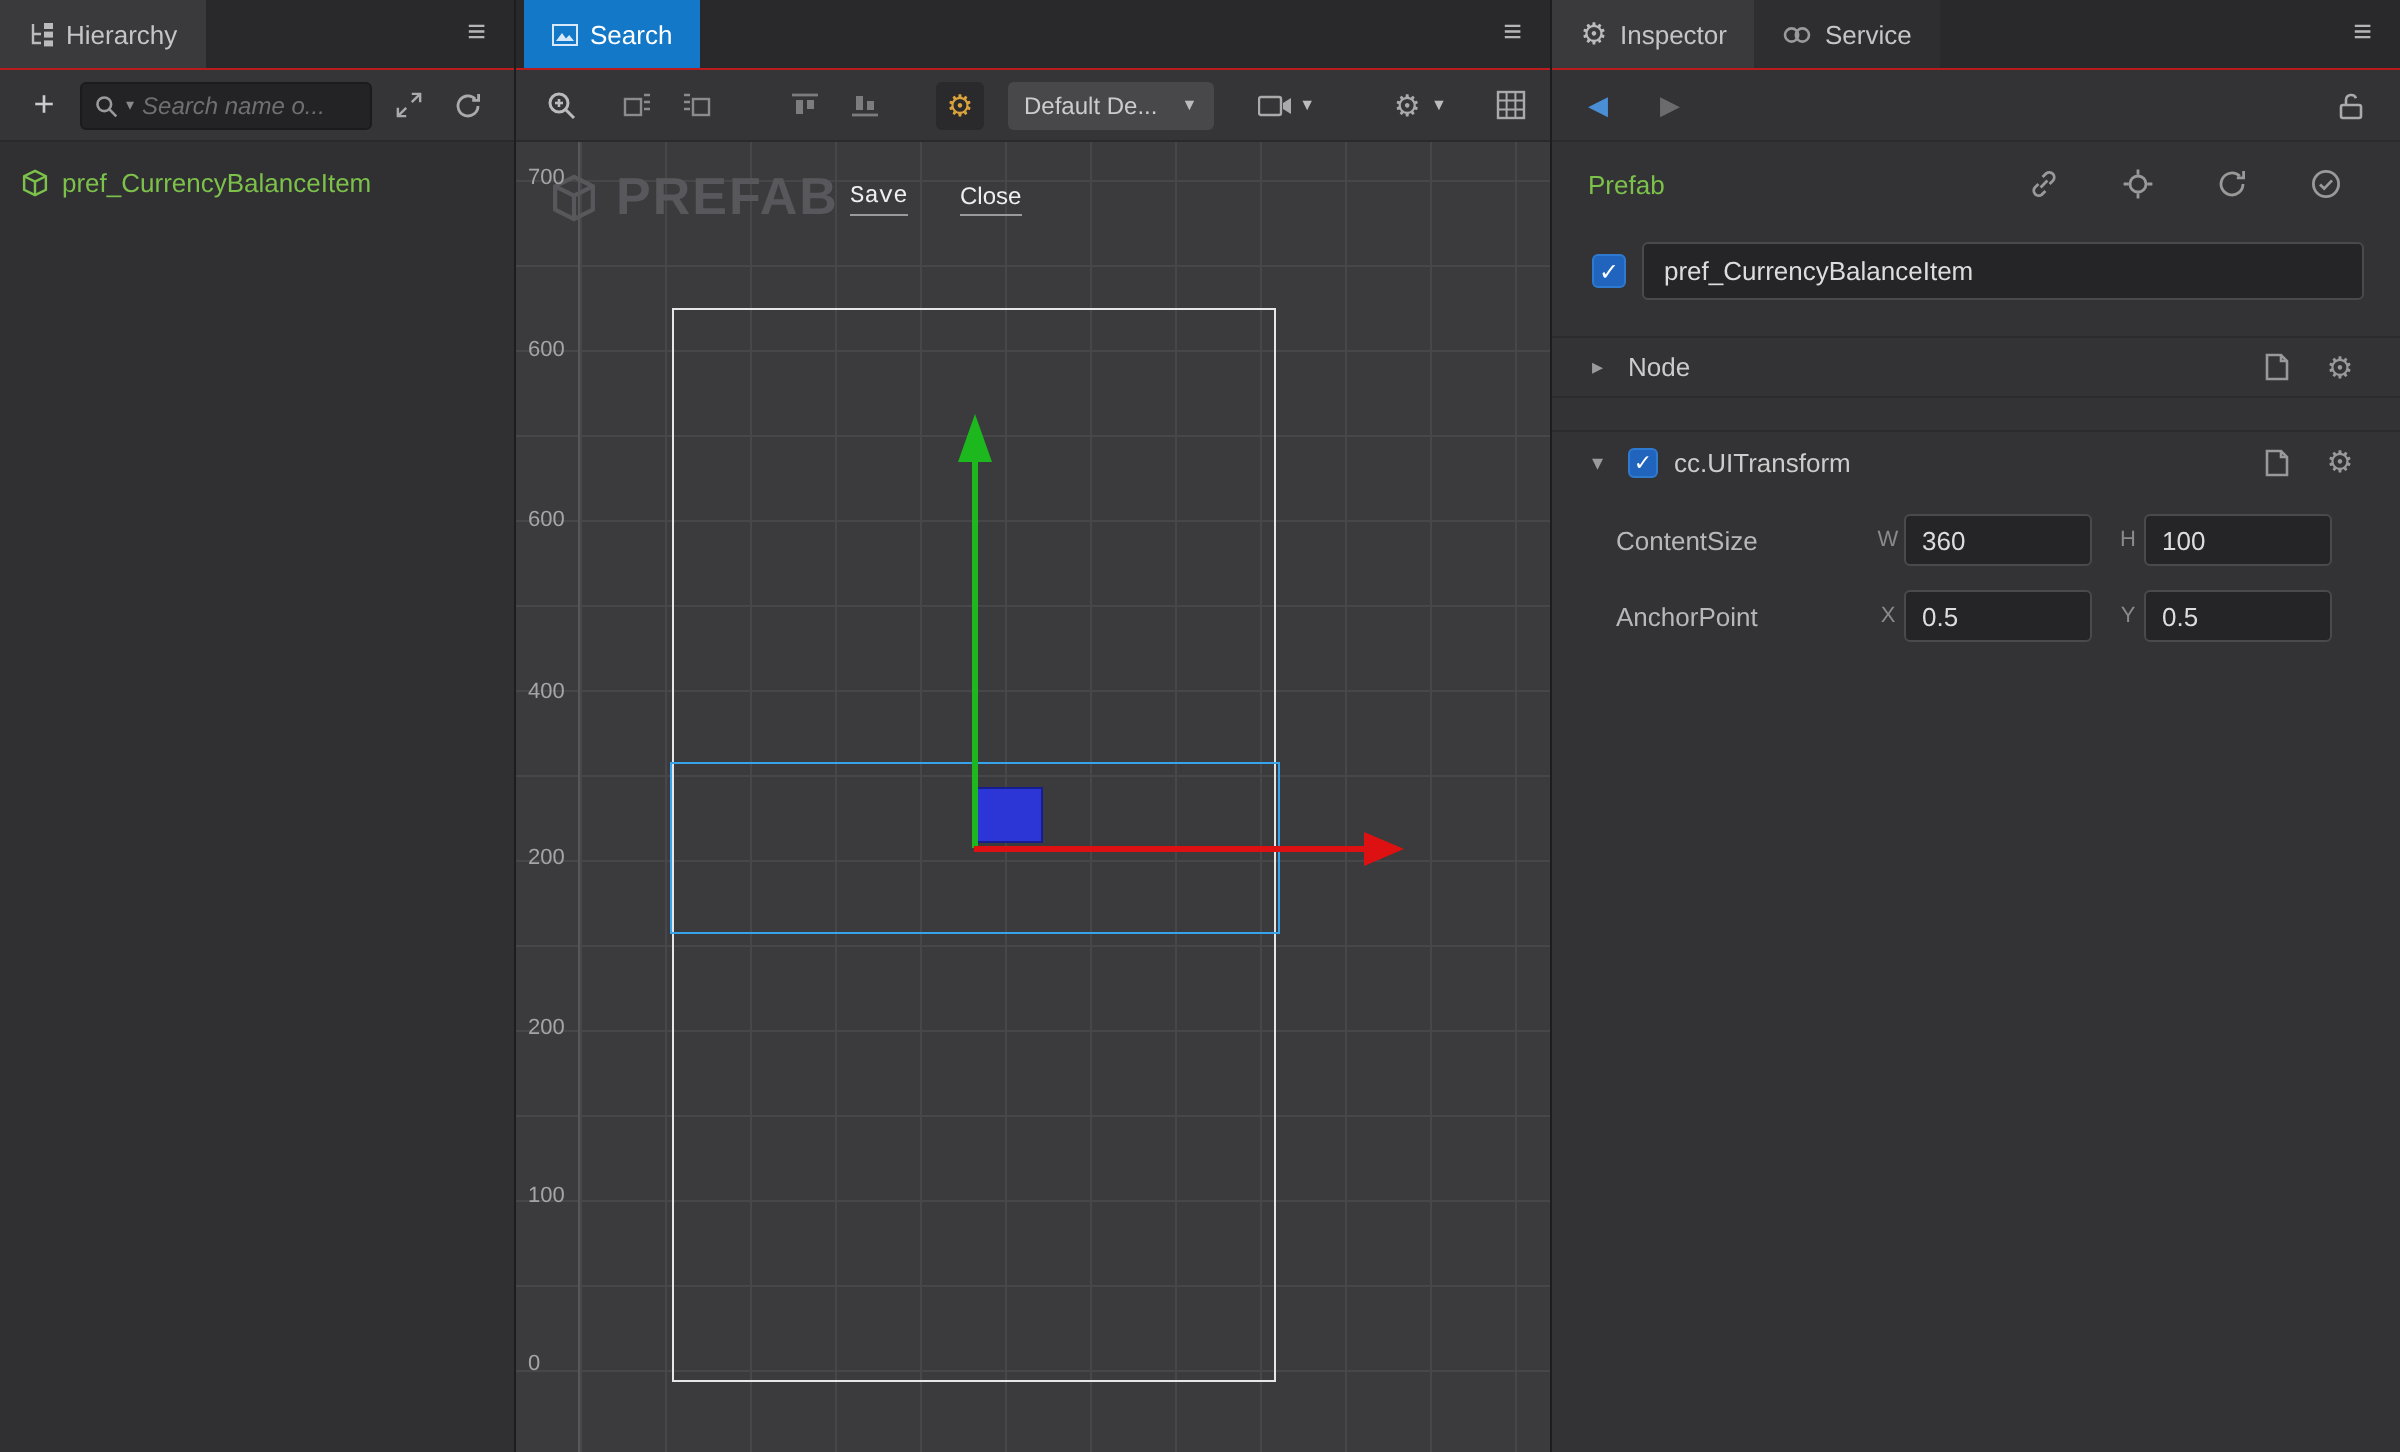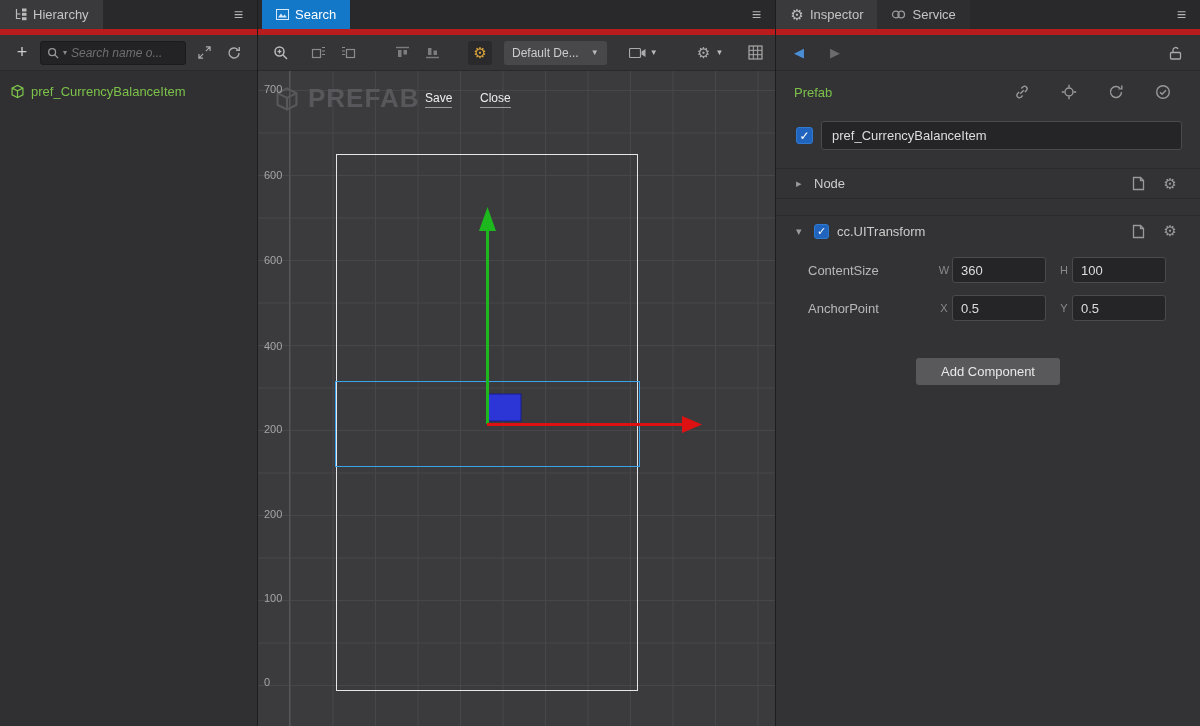--- a/index.html
+++ b/index.html
@@ -4,21 +4,21 @@
 <style>
   * { margin:0; padding:0; box-sizing:border-box; }
   html,body { width:1200px; height:726px; overflow:hidden; }
   body { font-family:"Liberation Sans", sans-serif; background:#333335; color:#ccc; font-size:13px; position:relative; }
 
   .panel { position:absolute; top:0; bottom:0; }
   .hierarchy { left:0; width:258px; background:#303032; border-right:1px solid #1d1d1f; }
   .scene-panel { left:258px; width:518px; background:#3b3b3d; border-right:1px solid #1d1d1f; }
   .inspector { left:776px; width:424px; background:#333335; }
 
-  .tabbar { height:35px; background:#29292b; display:flex; align-items:stretch; border-bottom:6px solid #b91c1c; }
+  .tabbar { height:35px; background:#29292b; display:flex; align-items:stretch; border-bottom:1px solid #b91c1c; }
   .tab { display:flex; align-items:center; gap:6px; padding:0 14px; color:#c5c5c5; font-size:13px; cursor:default; }
   .tab.lit { background:#3a3a3c; }
   .tab.blue { background:#1478c8; color:#fff; margin-left:4px; }
   .tab.dim { background:#2e2e30; }
   .hamburger { margin-left:auto; align-self:center; padding:0 14px; color:#b5b5b5; font-size:16px; cursor:pointer; }
 
   .toolbar { height:36px; background:#353537; display:flex; align-items:center; padding:0 10px; gap:6px; border-bottom:1px solid #2a2a2c; }
   .tb-btn { min-width:24px; height:24px; display:flex; align-items:center; justify-content:center; color:#aaa; border-radius:3px; cursor:pointer; }
   .tb-btn.gizmo { background:#2a2a2c; color:#d9a33c; font-size:15px; width:26px; }
   .tb-btn.gearchar { font-size:15px; }
@@ -37,21 +37,21 @@
   .dropdown .dd-caret { font-size:8px; color:#bbb; }
   .dd-mini { gap:4px; background:transparent; }
 
   .viewport { position:absolute; top:71px; left:0; right:0; bottom:0; background:#3b3b3d;
     background-image: linear-gradient(#47474a 1px, transparent 1px), linear-gradient(90deg,#47474a 1px, transparent 1px);
     background-size:42.5px 42.5px; background-position:32px 19px; overflow:hidden; }
   .ruler { position:absolute; left:0; top:0; bottom:0; width:32px; border-right:1px solid #57575b; }
   .ruler-label { position:absolute; left:6px; color:#a5a5a8; font-size:11px; }
   .watermark { position:absolute; left:16px; top:12px; display:flex; align-items:center; gap:8px; color:#58585c; font-weight:bold; font-size:26px; letter-spacing:1px; }
   .scene-link { position:absolute; top:20px; color:#eee; font-size:12px; padding-bottom:2px; border-bottom:1px solid #9a9a9d; cursor:pointer; }
-  .save-link { left:167px; } .close-link { left:222px; }
+  .save-link { left:167px;font-family:Liberation Mono, monospace; } .close-link { left:222px; }
   .prefab-bounds { position:absolute; left:78px; top:83px; width:302px; height:537px; border:1px solid #e6e6e6; }
   .node-bounds { position:absolute; left:77px; top:310px; width:305px; height:86px; border:1px solid #38a3ea; }
   .axes { position:absolute; inset:0; }
 
   
   .nav-row { height:36px; display:flex; align-items:center; padding:0 18px; gap:26px; border-bottom:1px solid #2b2b2d; }
   .nav-arrow { font-size:13px; cursor:pointer; }
   .back { color:#4a8fd6; } .fwd { color:#6b6b6e; }
   .lock { margin-left:auto; cursor:pointer; display:flex; }
 
@@ -349,14 +349,13 @@
   </div>
 
   <div class="prop-row">
     <span class="prop-label">AnchorPoint</span>
     <span class="axis-tag">X</span>
     <input class="val-input" value="0.5" style="">
     <span class="axis-tag">Y</span>
     <input class="val-input" value="0.5" style="">
   </div>
 
-  <button class="add-comp">Add Component</button>
 </div>
 
 </body></html>

